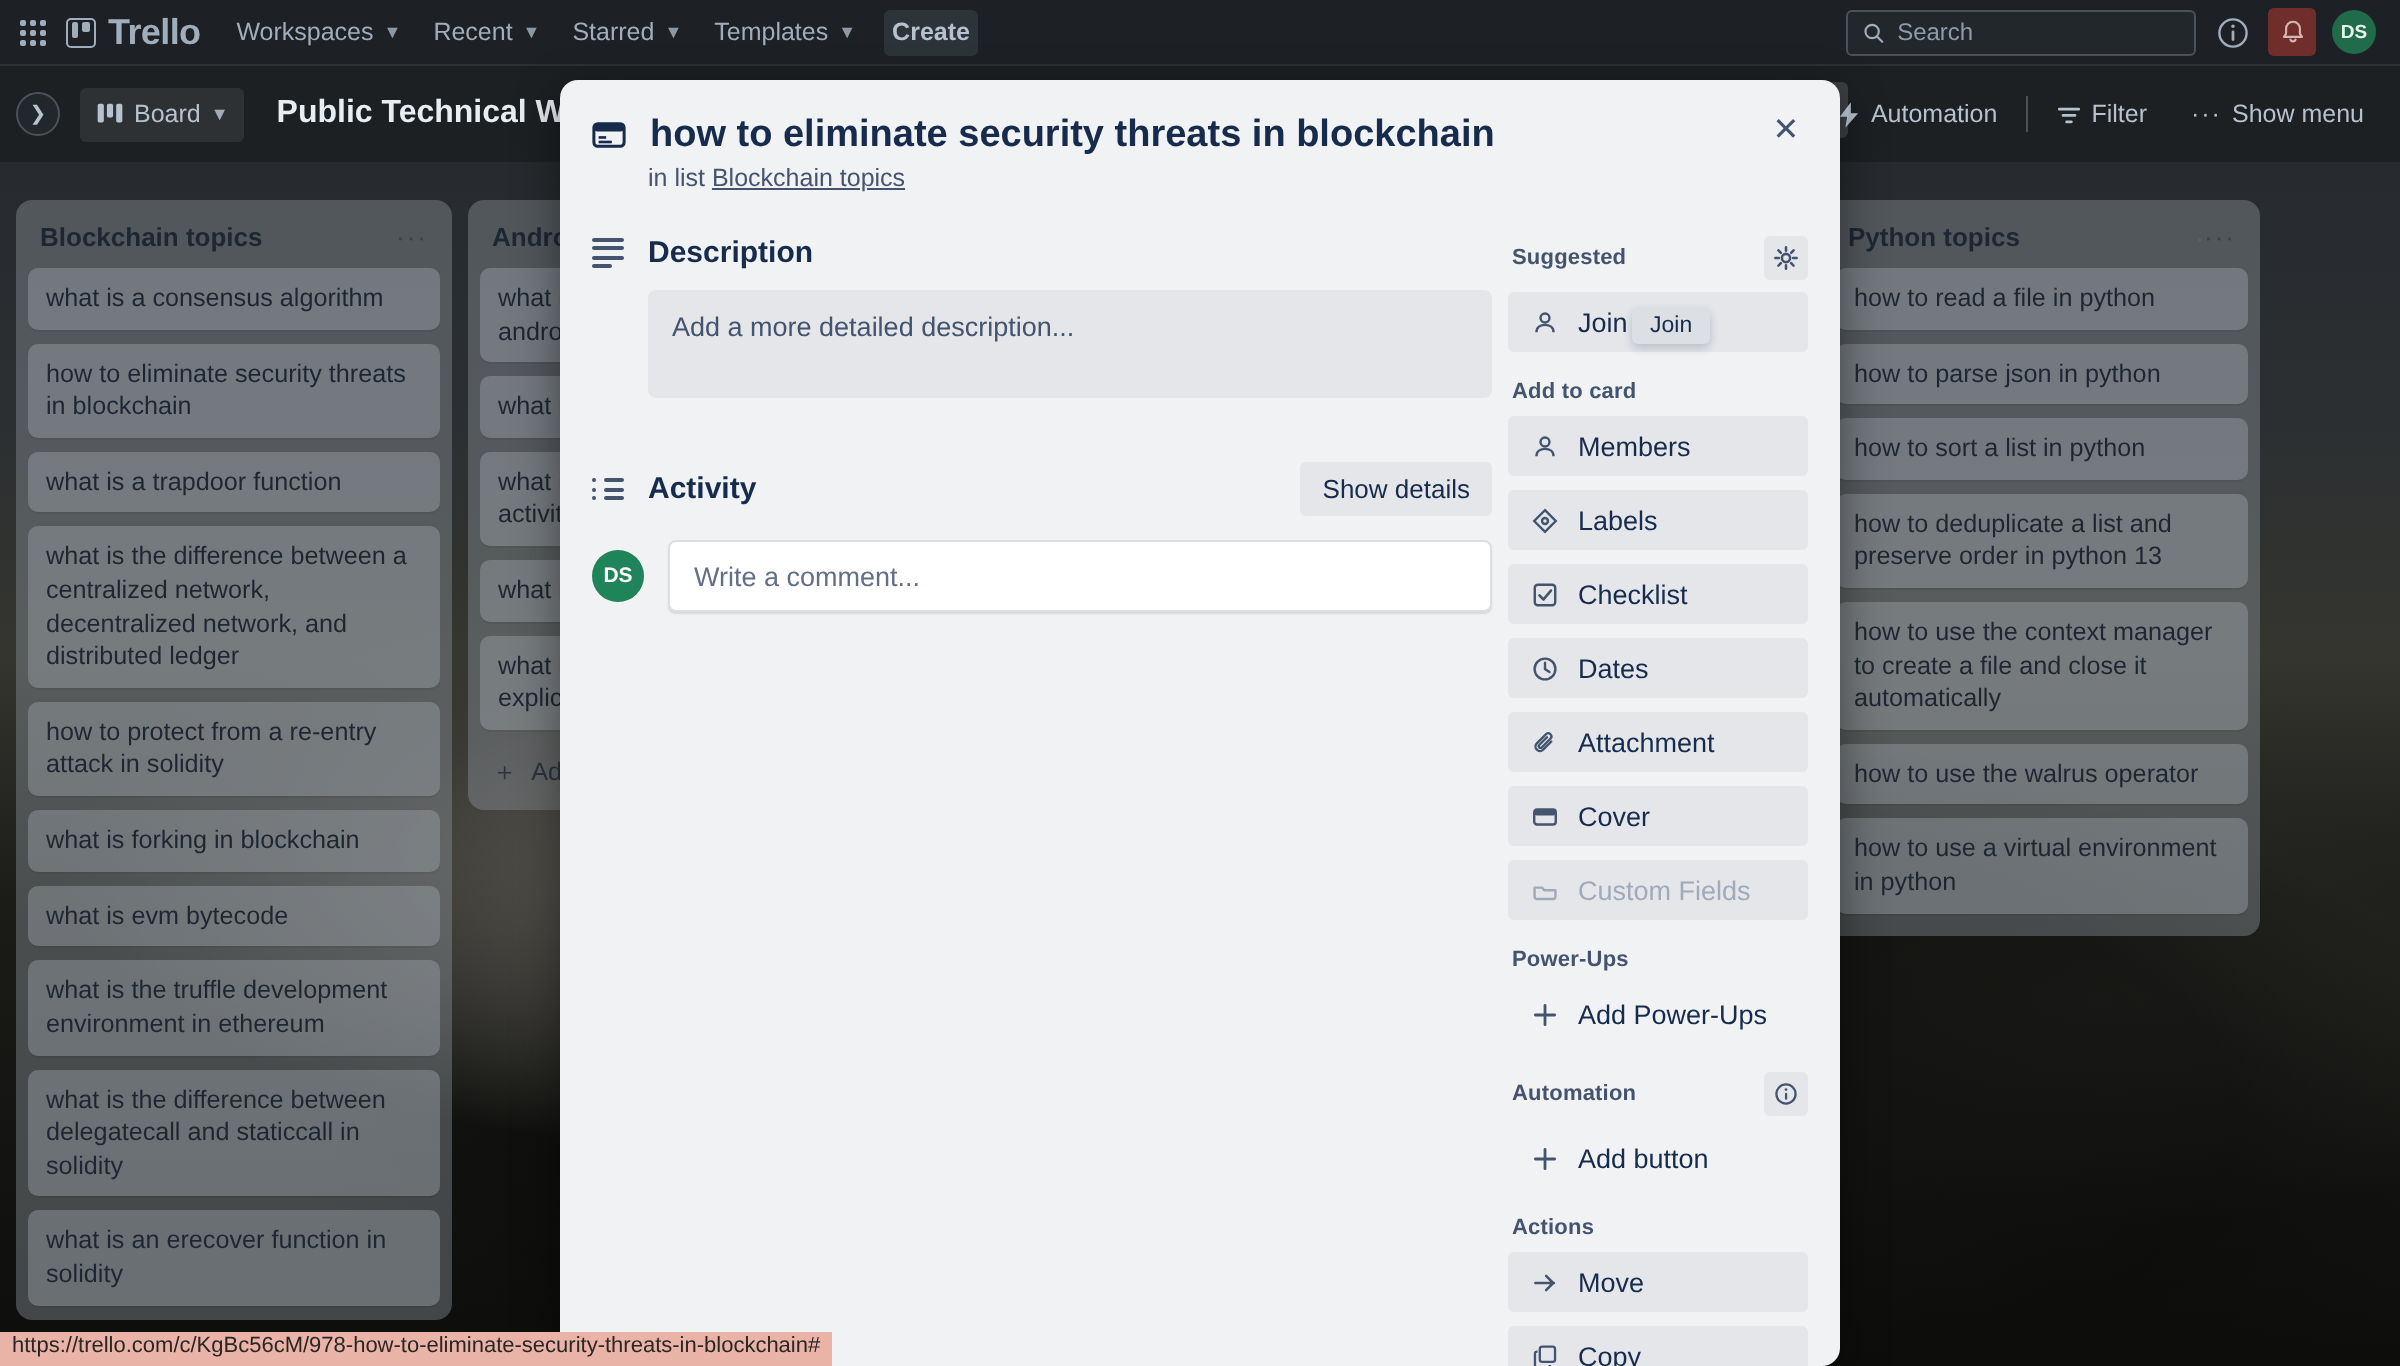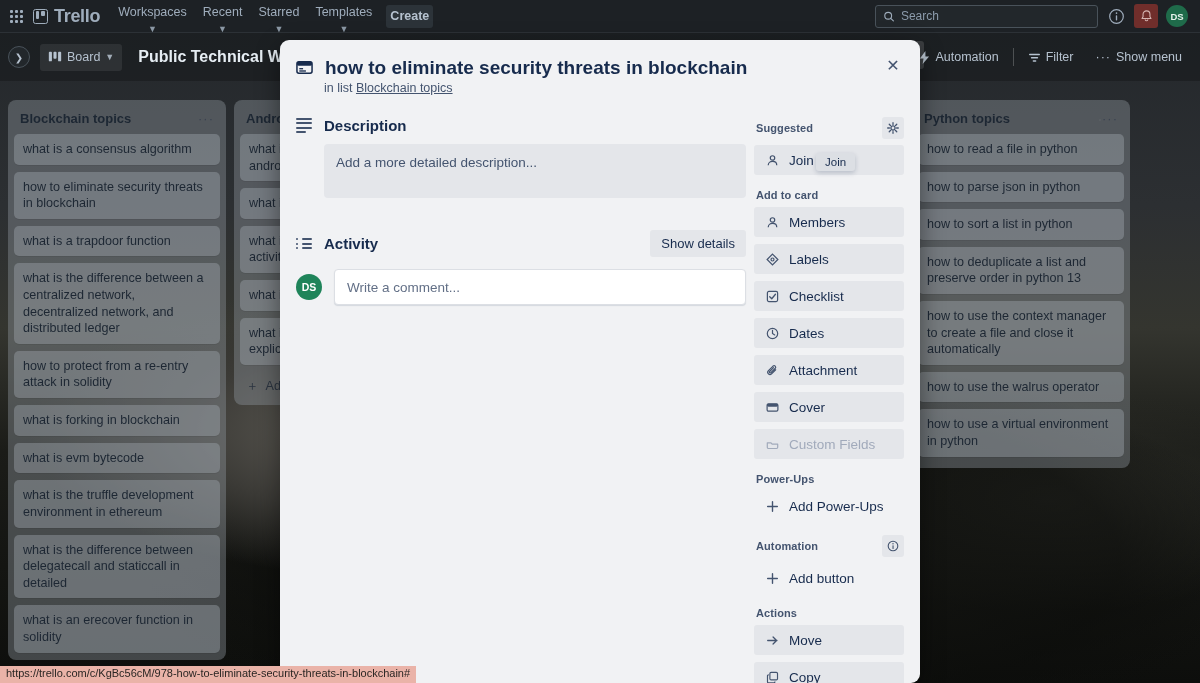--- a/index.html
+++ b/index.html
@@ -39,21 +39,20 @@
     display:flex; align-items:center; gap:0px;
     padding: 0 8px;
     z-index: 30;
     border-bottom: 1px solid #2c3136;
   }
   .nav-btn {
     display:flex; align-items:center; gap:5px;
     height:23px; padding:0 8px; border-radius:3px;
     color:#9fadbc; font-size:12.5px; white-space:nowrap;
     cursor:pointer;
-    flex-direction:column;
   }
   .grid-icon { display:grid; grid-template-columns:repeat(3,3px); gap:2px; margin-right:6px; margin-left:2px; }
   .grid-icon i { width:3px; height:3px; background:#9fadbc; border-radius:1px; display:block; }
   .trello-logo {
     display:flex; align-items:center; gap:6px;
     padding:0 10px 0 4px; cursor:pointer;
   }
   .trello-mark {
     width:15px;height:15px;border:1.6px solid #9fadbc;border-radius:2.5px;
     position:relative;
@@ -62,21 +61,21 @@
   .trello-mark::after{content:"";position:absolute;left:7.2px;top:1.8px;width:3.6px;height:5px;background:#9fadbc;border-radius:1px;}
   .trello-word { color:#9fadbc; font-size:18px; font-weight:bold; letter-spacing:-.3px;text-align:right; }
   .chev { font-size:9px; opacity:.85; }
   #create-btn {
     background:#2c3339; color:#b6c2cf; font-size:12.5px; font-weight:600;
     height:23px; padding:0 4px; border-radius:3px; border:none;
     margin-left:6px; cursor:pointer;
   }
   #nav-right { margin-left:auto; display:flex; align-items:center; gap:6px; padding-right:4px;}
   #search-wrap {
-    width:223px; height:23px; background:#22272b;
+    width:175px; height:23px; background:#22272b;
     border:1px solid #49525a; border-radius:3px;
     display:flex; align-items:center; gap:6px; padding:0 7px;margin-left:38px;
   }
   #search-wrap input {
     background:transparent; border:none; outline:none;
     color:#b6c2cf; font-size:12px; width:100%;
     font-family:"Liberation Sans", sans-serif;
   }
   #search-wrap input::placeholder { color:#8c9bab; }
   .round-ic {
@@ -366,21 +365,21 @@
       <span class="list-dots">···</span>
     </div>
     <div class="card">what is a consensus algorithm</div>
     <div class="card">how to eliminate security threats in blockchain</div>
     <div class="card">what is a trapdoor function</div>
     <div class="card">what is the difference between a centralized network, decentralized network, and distributed ledger</div>
     <div class="card">how to protect from a re-entry attack in solidity</div>
     <div class="card">what is forking in blockchain</div>
     <div class="card">what is evm bytecode</div>
     <div class="card">what is the truffle development environment in ethereum</div>
-    <div class="card">what is the difference between delegatecall and staticcall in detailed</div>
+    <div class="card">what is the difference between delegatecall and staticcall in solidity</div>
     <div class="card">what is an erecover function in solidity</div>
     <div class="add-card">
       <span class="left">
         <span>＋</span>
         <span>Add a card</span>
       </span>
       <span>
         <svg width="13" height="13" viewBox="0 0 14 14">
           <rect x="1.5" y="2" width="11" height="10" rx="1.5" fill="none" stroke="#2b3440" stroke-width="1.2"></rect>
           <rect x="3.5" y="4" width="7" height="1.2" fill="#2b3440"></rect>

